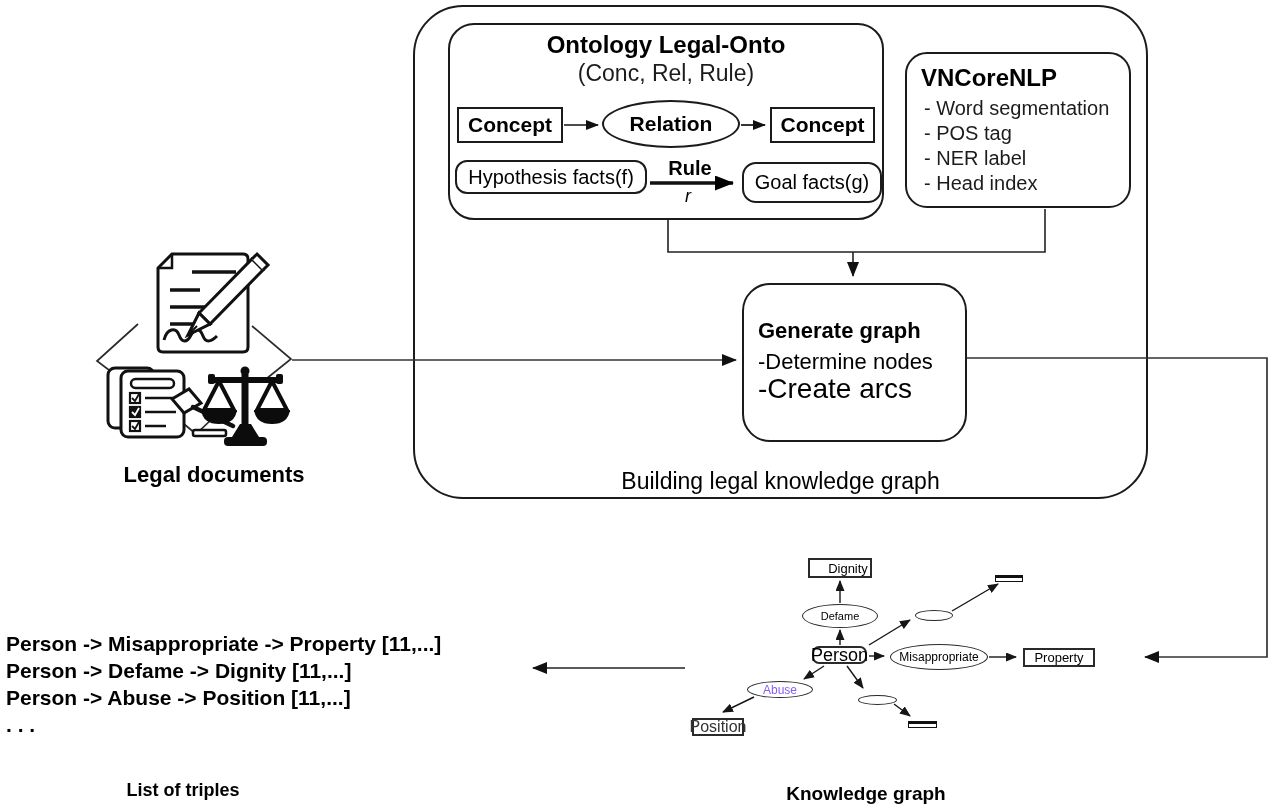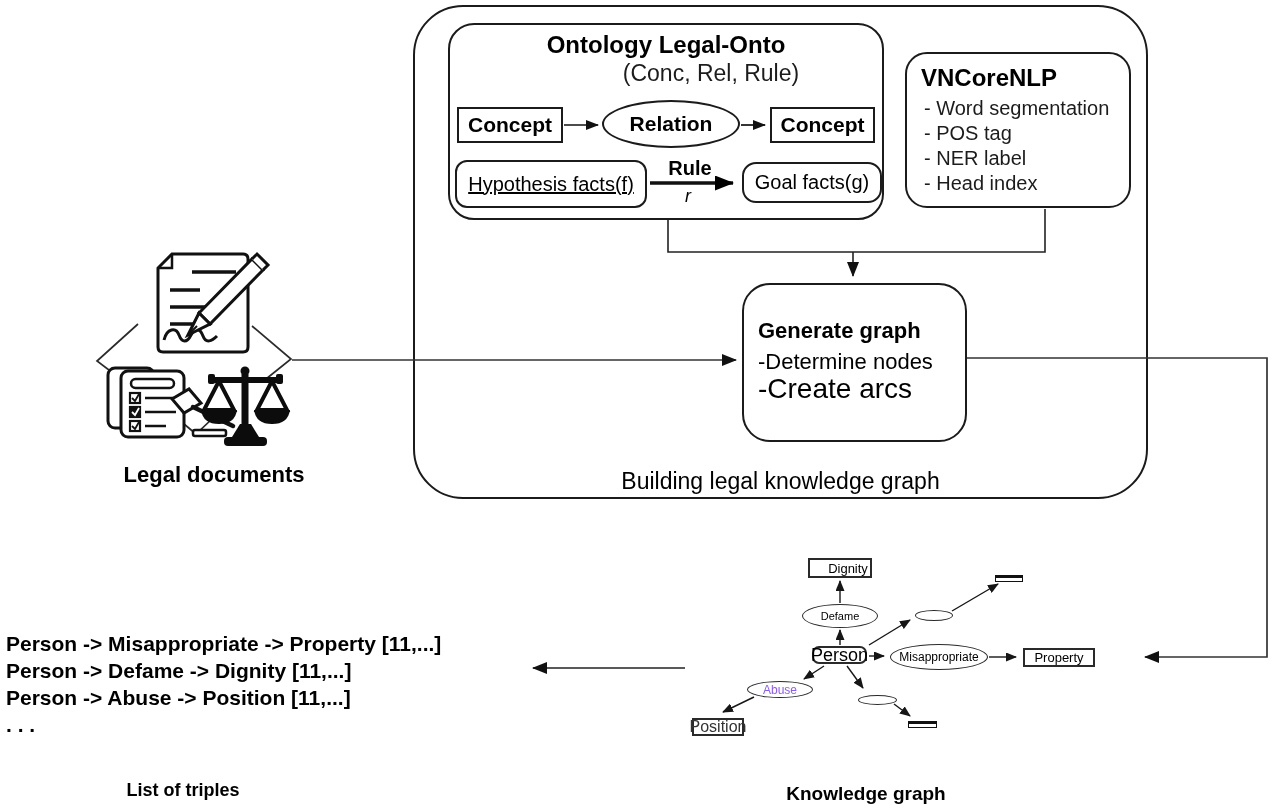--- a/index.html
+++ b/index.html
@@ -17,27 +17,27 @@
 </head>
 <body>
 
 <div id="page">
 
   <div class="box" style="left:413px;top:5px;width:735px;height:494px;border-radius:50px;border-width:2px;"></div>
   <div class="txt" style="left:413px;top:468px;width:735px;text-align:center;font-size:23px;line-height:26px;">Building legal knowledge graph</div>
 
   <div class="box rounded" style="left:448px;top:23px;width:436px;height:197px;"></div>
   <div class="txt" style="left:448px;top:31px;width:436px;text-align:center;font-size:24px;font-weight:bold;line-height:28px;">Ontology Legal-Onto</div>
-  <div class="txt" style="left:448px;top:59px;width:436px;text-align:center;font-size:23px;line-height:28px;color:#1c1c1c;margin-left:45px;">(Conc, Rel, Rule)</div>
+  <div class="txt" style="left:448px;top:59px;width:436px;text-align:center;font-size:23px;line-height:28px;color:#1c1c1c;">(Conc, Rel, Rule)</div>
 
   <div class="box center" style="left:457px;top:107px;width:106px;height:36px;font-size:21px;font-weight:bold;">Concept</div>
   <div class="box center" style="left:602px;top:100px;width:138px;height:48px;border-radius:50%;font-size:21px;font-weight:bold;">Relation</div>
   <div class="box center" style="left:770px;top:107px;width:105px;height:36px;font-size:21px;font-weight:bold;">Concept</div>
 
-  <div class="box center" style="left:455px;top:160px;width:192px;height:48px;border-radius:12px;font-size:20px;text-decoration:underline;">Hypothesis facts(f)</div>
+  <div class="box center" style="left:455px;top:160px;width:192px;height:34px;border-radius:12px;font-size:20px;">Hypothesis facts(f)</div>
   <div class="box center" style="left:742px;top:162px;width:140px;height:41px;border-radius:14px;font-size:20px;">Goal facts(g)</div>
   <div class="txt" style="left:658px;top:158px;width:64px;text-align:center;font-size:20px;font-weight:bold;line-height:20px;z-index:4;">Rule</div>
   <div class="txt" style="left:658px;top:187px;width:60px;text-align:center;font-size:18px;font-style:italic;line-height:18px;">r</div>
 
   <div class="box" style="left:905px;top:52px;width:226px;height:156px;border-radius:22px;"></div>
   <div class="txt" style="left:921px;top:66px;font-size:24px;font-weight:bold;line-height:24px;">VNCoreNLP</div>
   <div class="txt" style="left:924px;top:96px;width:200px;font-size:20px;line-height:25px;color:#1c1c1c;">
     <div>- Word segmentation</div>
     <div>- POS tag</div>
     <div>- NER label</div>

